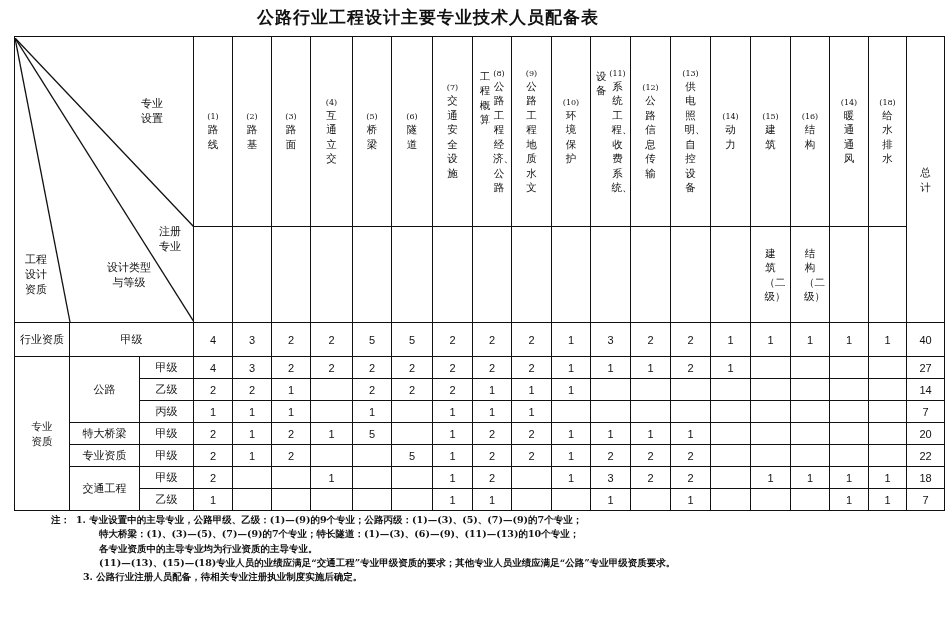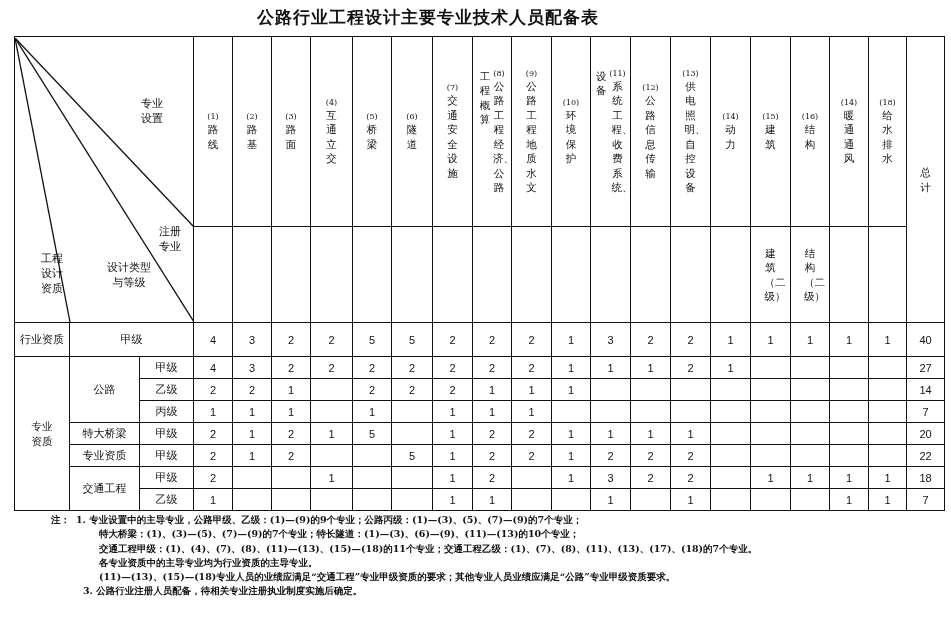--- a/index.html
+++ b/index.html
@@ -54,21 +54,21 @@
     <td colspan="3" rowspan="2">
       <div class="corner">
         <svg width="179" height="284">
           <line x1="0" y1="0" x2="179" y2="189" stroke="#111" stroke-width="1.3"></line>
           <line x1="0" y1="0" x2="179" y2="284" stroke="#111" stroke-width="1.3"></line>
           <line x1="0" y1="0" x2="55" y2="284" stroke="#111" stroke-width="1.3"></line>
         </svg>
         <div class="lbl" style="left:122px;top:58px;width:30px;">专业设置</div>
         <div class="lbl" style="left:140px;top:186px;width:30px;">注册专业</div>
         <div class="lbl" style="left:90px;top:222px;width:48px;">设计类型与等级</div>
-        <div class="lbl" style="left:24px;top:214px;width:26px;font-family:Liberation Mono, monospace;">工程设计资质</div>
+        <div class="lbl" style="left:8px;top:214px;width:26px;">工程设计资质</div>
       </div>
     </td>
     <td class="hdr"><span class="vnum">(1)</span><span class="vtext">路线</span></td>
     <td class="hdr"><span class="vnum">(2)</span><span class="vtext">路基</span></td>
     <td class="hdr"><span class="vnum">(3)</span><span class="vtext">路面</span></td>
     <td class="hdr"><span class="vnum">(4)</span><span class="vtext">互通立交</span></td>
     <td class="hdr"><span class="vnum">(5)</span><span class="vtext">桥梁</span></td>
     <td class="hdr"><span class="vnum">(6)</span><span class="vtext">隧道</span></td>
     <td class="hdr"><span class="vnum">(7)</span><span class="vtext">交通安全设施</span></td>
     <td class="hdr">
@@ -296,17 +296,16 @@
         <td class="num">1</td>
         <td class="num">1</td>
     <td class="num">7</td>
   </tr>
 </tbody>
   </table>
 
 <div class="notes">
   <div class="row"><span>注：</span><span style="padding-left:6px">1. 专业设置中的主导专业，公路甲级、乙级：(1)—(9)的9个专业；公路丙级：(1)—(3)、(5)、(7)—(9)的7个专业；</span></div>
   <div class="row" style="padding-left:48px">特大桥梁：(1)、(3)—(5)、(7)—(9)的7个专业；特长隧道：(1)—(3)、(6)—(9)、(11)—(13)的10个专业；</div>
-  <div class="row" style="padding-left:48px">交通工程甲级：(1)、(4)、(7)、(8)、(11)—(13)、(15)—(18)的11个专业；交通工程乙级：(1)、(7)、(8)、(11)、(13)、(17)、(18)的7个专业。</div>
   <div class="row" style="padding-left:48px">各专业资质中的主导专业均为行业资质的主导专业。</div>
   <div class="row" style="padding-left:48px">(11)—(13)、(15)—(18)专业人员的业绩应满足“交通工程”专业甲级资质的要求；其他专业人员业绩应满足“公路”专业甲级资质要求。</div>
   <div class="row" style="padding-left:32px">3. 公路行业注册人员配备，待相关专业注册执业制度实施后确定。</div>
 </div>
 
 </body></html>

